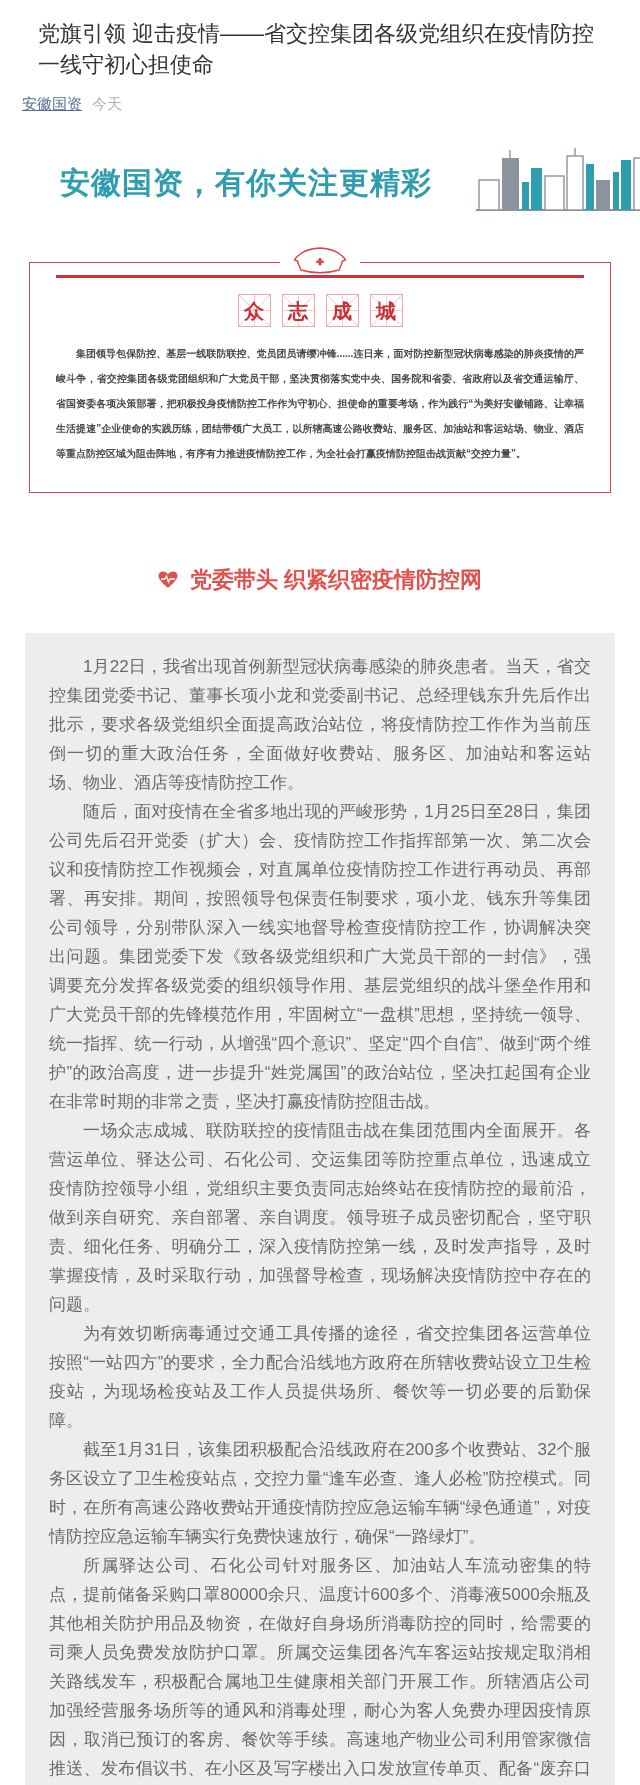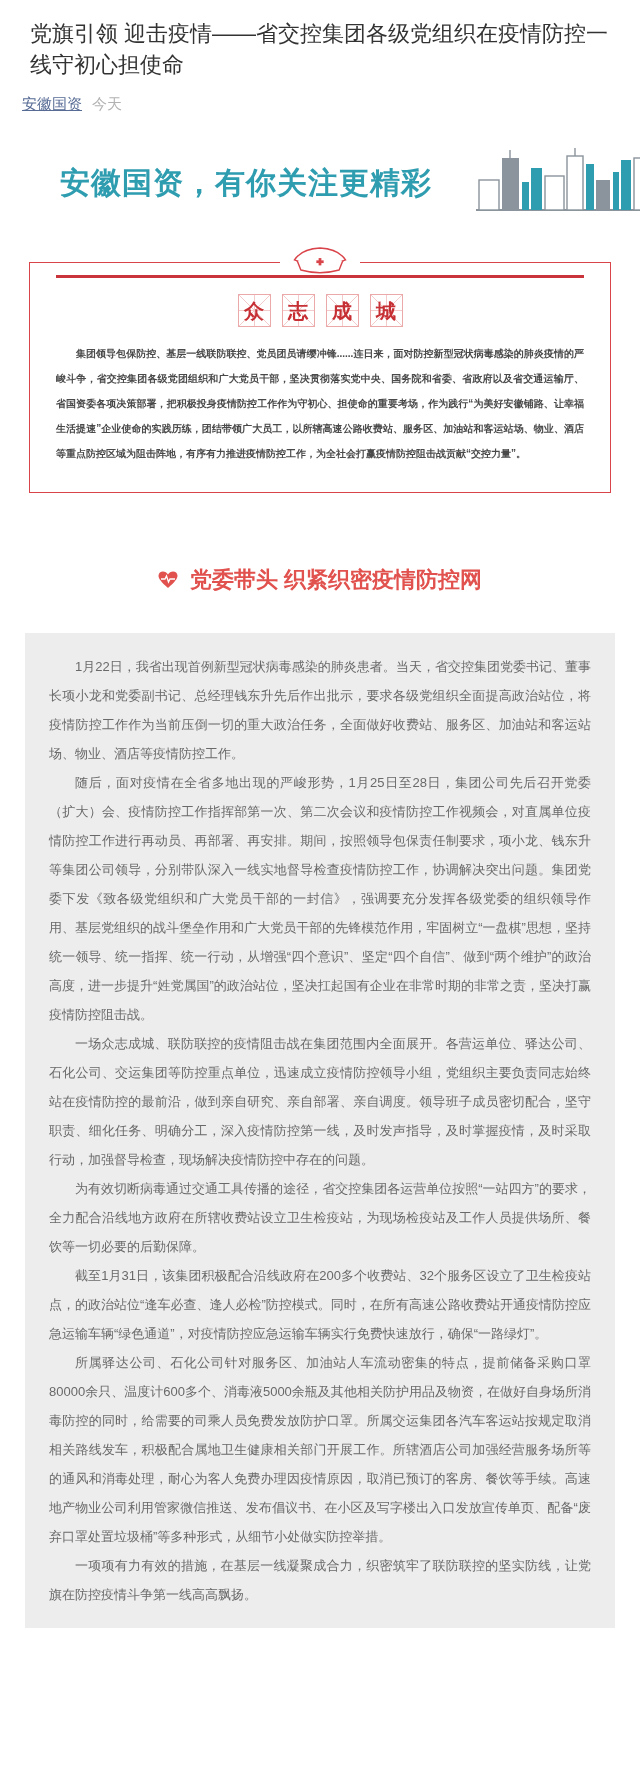--- a/index.html
+++ b/index.html
@@ -5,21 +5,21 @@
   html,body { margin:0; padding:0; background:#ffffff; }
   body {
     width:640px;
     font-family:"Liberation Sans","DejaVu Sans",sans-serif;
     -webkit-font-smoothing:antialiased;
   }
   .content { padding:0 22px; }
 
   
   .title {
-    margin:18px 8px 0;
+    margin:18px 16px 0;
     font-size:22px;
     line-height:31px;
     font-weight:400;
     color:#333333;
   }
   .byline { margin-top:13px; font-size:15px; line-height:21px; }
   .account { color:#576b95; margin-right:10px; cursor:pointer;text-decoration:underline; }
   .date { color:#b2b2b2; }
 
   
@@ -104,21 +104,21 @@
   .section-heading .hicon { line-height:0; }
 
   
   .article-box {
     margin:38px 3px 24px;
     background:#ededed;
     padding:19px 24px;
   }
   .article-box p {
     margin:0;
-    font-size:13px;
+    font-size:17px;
     line-height:29px;
     color:#696969;
     text-align:justify;
     text-indent:2em;
   }
 </style>
 </head>
 <body>
 
 <div class="content">
@@ -220,18 +220,18 @@
       </svg>
     </span>
     <span>党委带头 织紧织密疫情防控网</span>
   </div>
 
   <div class="article-box">
     <p>1月22日，我省出现首例新型冠状病毒感染的肺炎患者。当天，省交控集团党委书记、董事长项小龙和党委副书记、总经理钱东升先后作出批示，要求各级党组织全面提高政治站位，将疫情防控工作作为当前压倒一切的重大政治任务，全面做好收费站、服务区、加油站和客运站场、物业、酒店等疫情防控工作。</p>
     <p>随后，面对疫情在全省多地出现的严峻形势，1月25日至28日，集团公司先后召开党委（扩大）会、疫情防控工作指挥部第一次、第二次会议和疫情防控工作视频会，对直属单位疫情防控工作进行再动员、再部署、再安排。期间，按照领导包保责任制要求，项小龙、钱东升等集团公司领导，分别带队深入一线实地督导检查疫情防控工作，协调解决突出问题。集团党委下发《致各级党组织和广大党员干部的一封信》，强调要充分发挥各级党委的组织领导作用、基层党组织的战斗堡垒作用和广大党员干部的先锋模范作用，牢固树立“一盘棋”思想，坚持统一领导、统一指挥、统一行动，从增强“四个意识”、坚定“四个自信”、做到“两个维护”的政治高度，进一步提升“姓党属国”的政治站位，坚决扛起国有企业在非常时期的非常之责，坚决打赢疫情防控阻击战。</p>
     <p>一场众志成城、联防联控的疫情阻击战在集团范围内全面展开。各营运单位、驿达公司、石化公司、交运集团等防控重点单位，迅速成立疫情防控领导小组，党组织主要负责同志始终站在疫情防控的最前沿，做到亲自研究、亲自部署、亲自调度。领导班子成员密切配合，坚守职责、细化任务、明确分工，深入疫情防控第一线，及时发声指导，及时掌握疫情，及时采取行动，加强督导检查，现场解决疫情防控中存在的问题。</p>
     <p>为有效切断病毒通过交通工具传播的途径，省交控集团各运营单位按照“一站四方”的要求，全力配合沿线地方政府在所辖收费站设立卫生检疫站，为现场检疫站及工作人员提供场所、餐饮等一切必要的后勤保障。</p>
-    <p>截至1月31日，该集团积极配合沿线政府在200多个收费站、32个服务区设立了卫生检疫站点，的政治站位“逢车必查、逢人必检”防控模式。同时，在所有高速公路收费站开通疫情防控应急运输车辆“绿色通道”，对疫情防控应急运输车辆实行免费快速放行，确保“一路绿灯”。</p>
+    <p>截至1月31日，该集团积极配合沿线政府在200多个收费站、32个服务区设立了卫生检疫站点，交控力量“逢车必查、逢人必检”防控模式。同时，在所有高速公路收费站开通疫情防控应急运输车辆“绿色通道”，对疫情防控应急运输车辆实行免费快速放行，确保“一路绿灯”。</p>
     <p>所属驿达公司、石化公司针对服务区、加油站人车流动密集的特点，提前储备采购口罩80000余只、温度计600多个、消毒液5000余瓶及其他相关防护用品及物资，在做好自身场所消毒防控的同时，给需要的司乘人员免费发放防护口罩。所属交运集团各汽车客运站按规定取消相关路线发车，积极配合属地卫生健康相关部门开展工作。所辖酒店公司加强经营服务场所等的通风和消毒处理，耐心为客人免费办理因疫情原因，取消已预订的客房、餐饮等手续。高速地产物业公司利用管家微信推送、发布倡议书、在小区及写字楼出入口发放宣传单页、配备“废弃口罩处置垃圾桶”等多种形式，从细节小处做实防控举措。</p>
     <p>一项项有力有效的措施，在基层一线凝聚成合力，织密筑牢了联防联控的坚实防线，让党旗在防控疫情斗争第一线高高飘扬。</p>
   </div>
 
 </div>
 
 </body></html>

